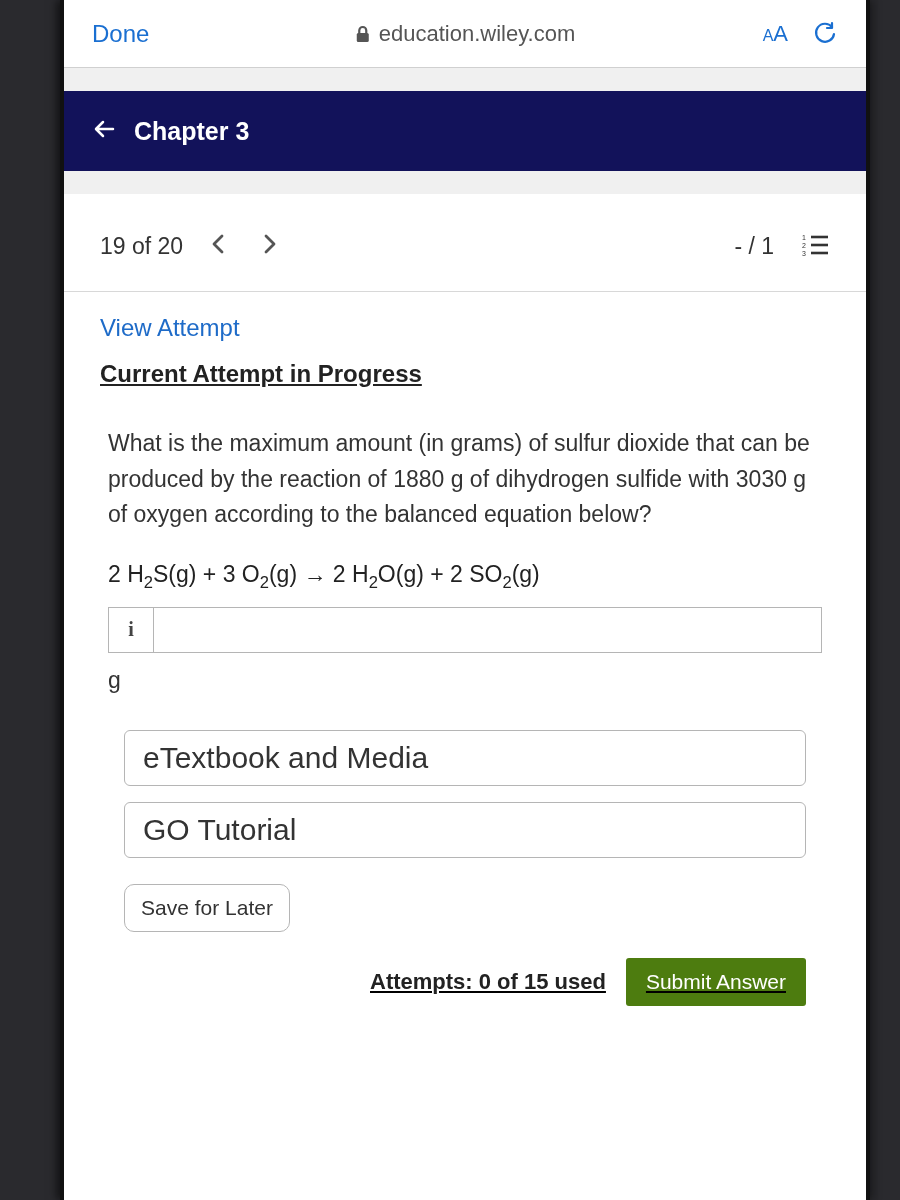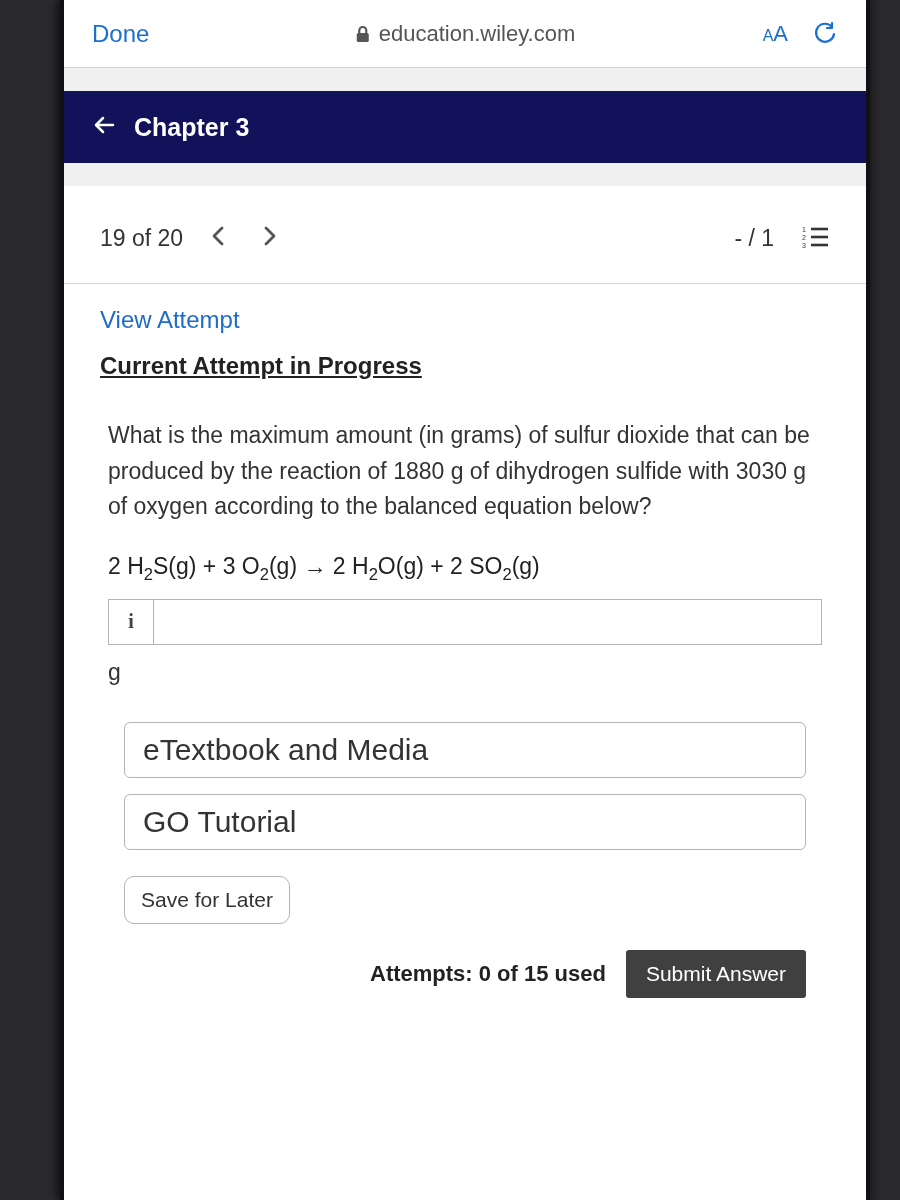--- a/index.html
+++ b/index.html
@@ -65,21 +65,21 @@
       font-size: 22px;
     }
     .aa-text .small-a {
       font-size: 16px;
     }
     .reload-icon svg {
       display: block;
     }
     .chapter-bar {
       background: #12125a;
-      height: 72px;
+      height: 80px;
       display: flex;
       align-items: center;
       padding: 0 28px;
       gap: 16px;
     }
     .back-arrow {
       color: #fff;
     }
     .chapter-label {
       color: #fff;
@@ -204,29 +204,30 @@
       color: #333;
       padding: 0 16px;
       border-radius: 10px;
     }
     .submit-row {
       padding: 14px 60px;
       display: flex;
       align-items: center;
       justify-content: flex-end;
       gap: 20px;
+      text-decoration: underline;
     }
     .attempts-text {
       font-size: 22px;
       font-weight: 600;
       color: #222;
     }
     .submit-button {
       height: 48px;
-      background: #404040;
+      background: #4d7c0f;
       border: none;
       color: #fff;
       font-size: 21px;
       padding: 0 20px;
       border-radius: 3px;
     }
   </style>
 </head>
 <body>
 

